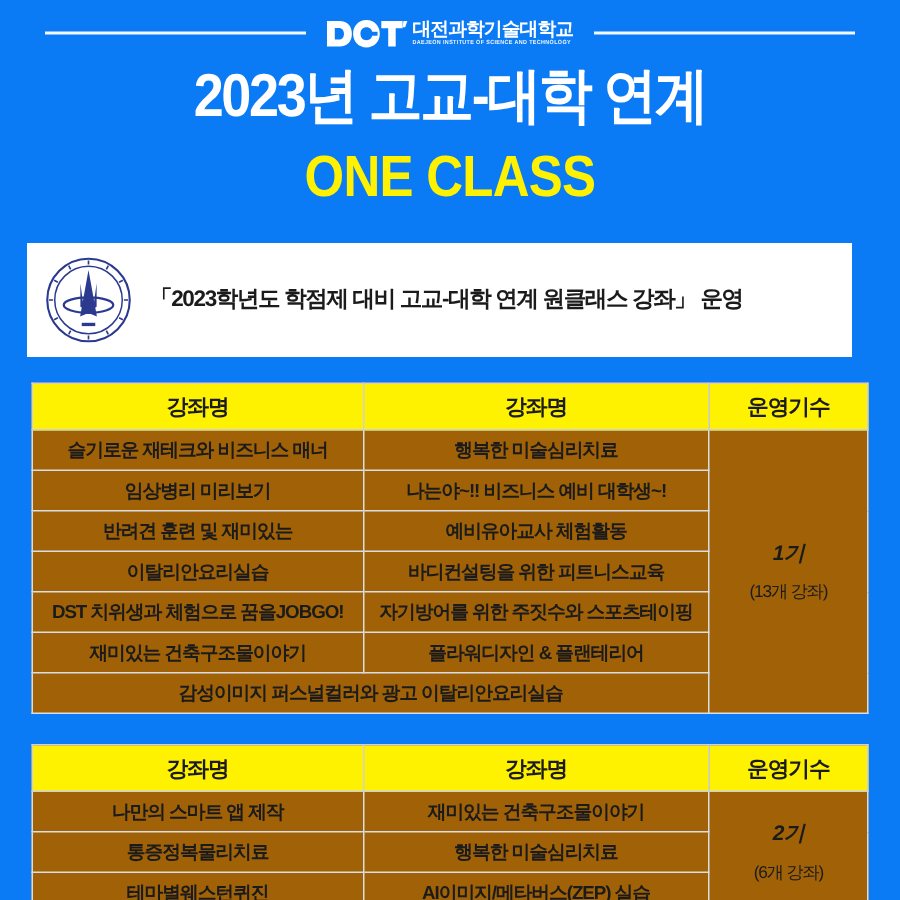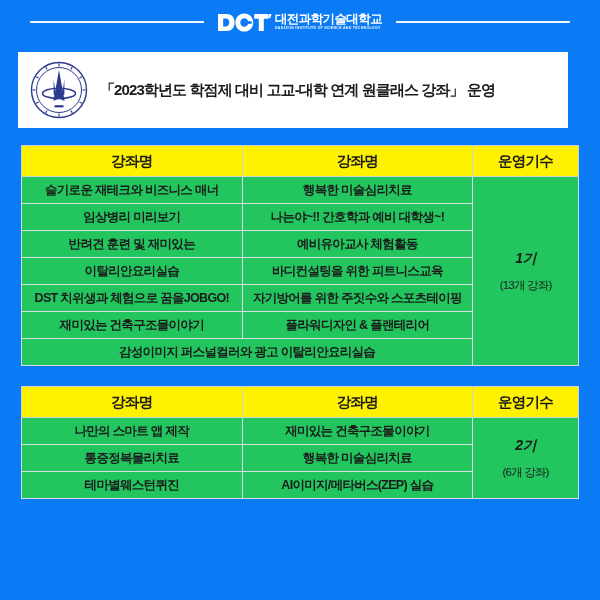--- a/index.html
+++ b/index.html
@@ -140,21 +140,21 @@
   .table-wrap {
     margin: 14px 18px 0 18px;
     border: 3px solid #0b7af5;
     background: #ffffff;
     box-sizing: border-box;
   }
   table.sched {
     width: 100%;
     border-collapse: collapse;
     table-layout: fixed;
-    background: #22c55e;
+    background: #a16207;
   }
   table.sched th,
   table.sched td {
     border: 1px solid #d9dde4;
     text-align: center;
     vertical-align: middle;
     letter-spacing: -0.7px;
     color: #1b1b1b;
   }
   table.sched th {
@@ -225,20 +225,24 @@
       </div>
       <div class="logo-kor-block">
         <span class="logo-kor">대전과학기술대학교</span>
         <span class="logo-eng">DAEJEON INSTITUTE OF SCIENCE AND TECHNOLOGY</span>
       </div>
     </div>
 
     <div class="rule"></div>
   </div>
 
+  <div class="title-block">
+    <div class="title-main">2023년 고교-대학 연계</div>
+    <div class="title-sub">ONE CLASS</div>
+  </div>
 
   <div class="info-panel">
     <div class="emblem">
       <svg width="58" height="58" viewBox="0 0 58 58" aria-hidden="true">
         <circle cx="29" cy="29" r="27.5" fill="#ffffff" stroke="#2b3a8f" stroke-width="1.4"></circle>
         <circle cx="29" cy="29" r="22.5" fill="#ffffff" stroke="#2b3a8f" stroke-width="1"></circle>
 
         <g stroke="#2b3a8f" stroke-width="1.1">
           <line x1="29" y1="2.6" x2="29" y2="5.4"></line>
           <line x1="42.2" y1="6.1" x2="40.9" y2="8.6"></line>
@@ -288,21 +292,21 @@
         <tr>
           <td>슬기로운 재테크와 비즈니스 매너</td>
           <td>행복한 미술심리치료</td>
           <td class="term-cell" rowspan="7">
             <span class="term-main">1기</span>
             <span class="term-note">(13개 강좌)</span>
           </td>
         </tr>
         <tr>
           <td>임상병리 미리보기</td>
-          <td>나는야~!! 간호학과 예비 대학생~!</td>
+          <td>나는야~!! 비즈니스 예비 대학생~!</td>
         </tr>
         <tr>
           <td>반려견 훈련 및 재미있는</td>
           <td>예비유아교사 체험활동</td>
         </tr>
         <tr>
           <td>이탈리안요리실습</td>
           <td>바디컨설팅을 위한 피트니스교육</td>
         </tr>
         <tr>

